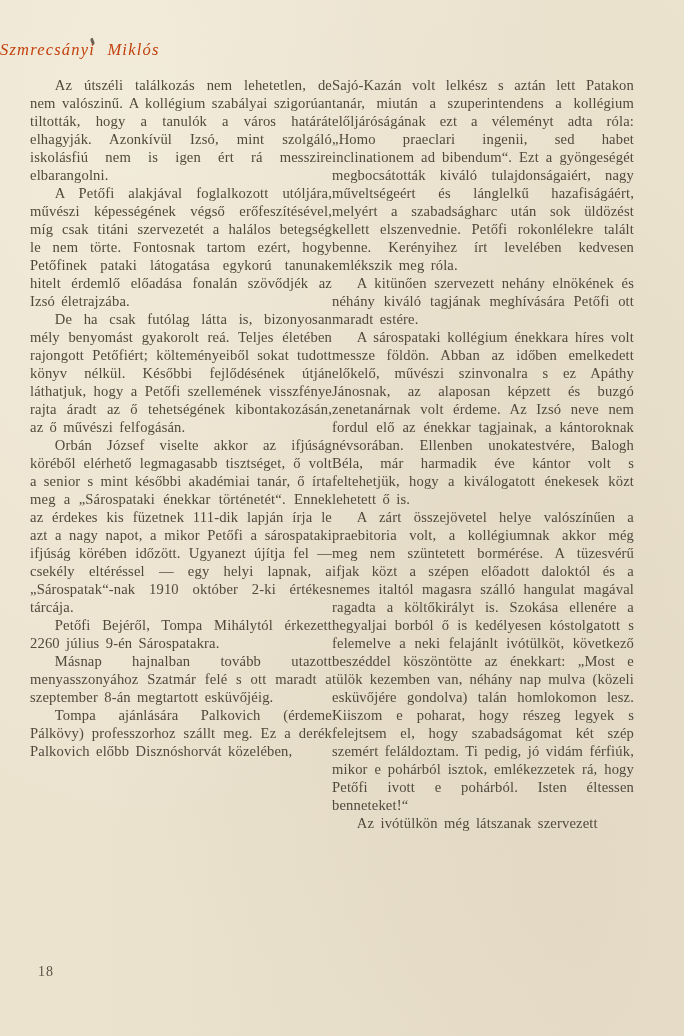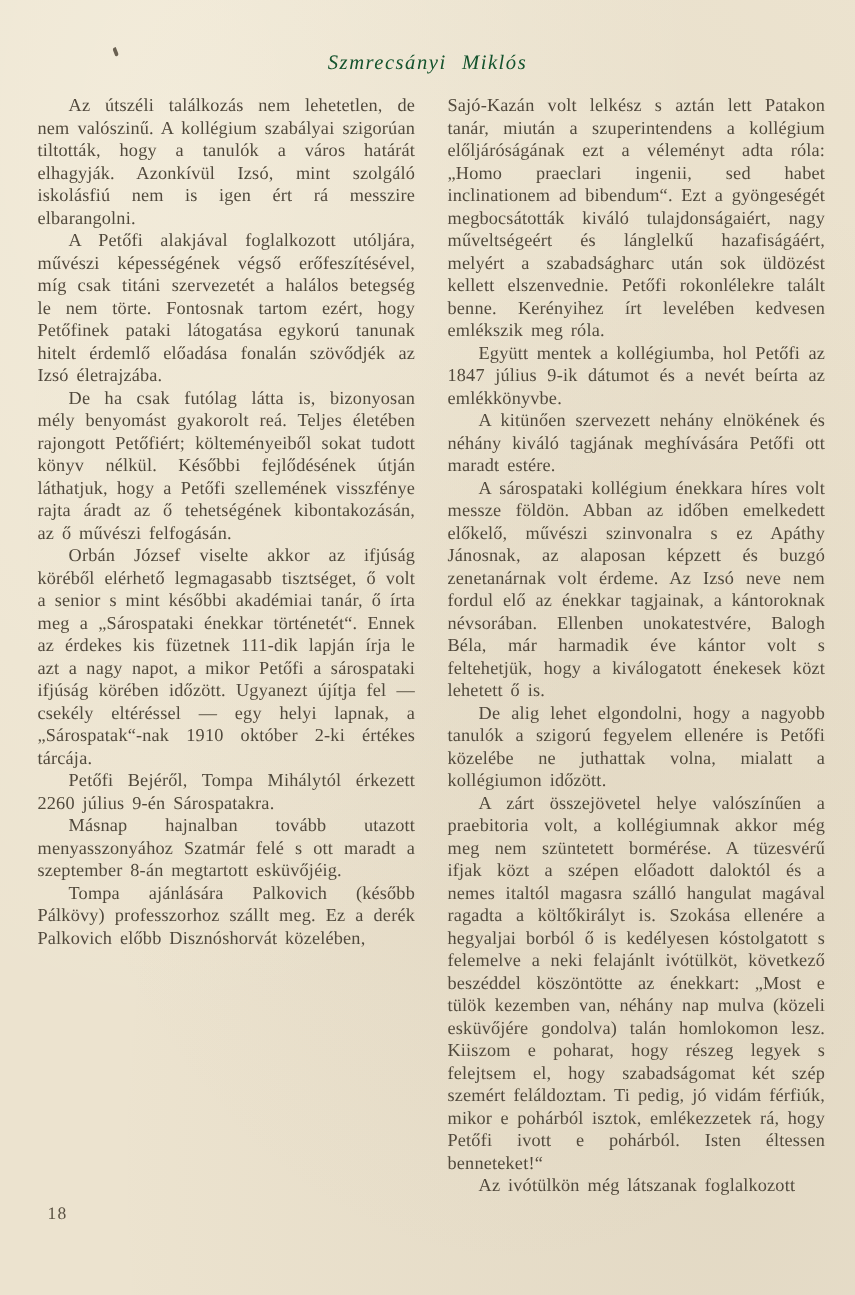--- a/index.html
+++ b/index.html
@@ -17,44 +17,43 @@
       radial-gradient(ellipse at 60% 40%, rgba(140,120,90,0.05), rgba(0,0,0,0) 70%),
       #ece3cf;
     font-family: "Liberation Serif", "DejaVu Serif", serif;
     color: #51493c;
   }
   .running-header {
     position: absolute;
     top: 40px;
     left: 0;
     right: 0;
-    text-align: center;
+    text-align: left;
     font-style: italic;
     font-size: 16.5px;
     letter-spacing: 1.2px;
     word-spacing: 7px;
-    color: #14532d;
+    color: #c2410c;
   }
   .speck {
     position: absolute;
     top: 38px;
     left: 91px;
     width: 3px;
     height: 7px;
     background: #6a6152;
     border-radius: 2px 0 2px 1px;
     transform: rotate(-22deg);
   }
   .columns {
     position: absolute;
     top: 76px;
     left: 30px;
     width: 630px;
     display: flex;
-    gap: 26px;
   }
   .col {
     width: 302px;
     text-align: justify;
     font-size: 14.6px;
     line-height: 18px;
     letter-spacing: 0.15px;
     word-spacing: 2.5px;
   }
   .col p {
@@ -82,26 +81,24 @@
 <div class="running-header">Szmrecsányi Miklós</div>
 
 <div class="columns">
   <div class="col">
     <p>Az útszéli találkozás nem lehetetlen, de nem valószinű. A kollégium szabályai szigorúan tiltották, hogy a tanulók a város határát elhagyják. Azonkívül Izsó, mint szolgáló iskolásfiú nem is igen ért rá messzire elbarangolni.</p>
     <p>A Petőfi alakjával foglalkozott utóljára, művészi képességének végső erőfeszítésével, míg csak titáni szervezetét a halálos betegség le nem törte. Fontosnak tartom ezért, hogy Petőfinek pataki látogatása egykorú tanunak hitelt érdemlő előadása fonalán szövődjék az Izsó életrajzába.</p>
     <p>De ha csak futólag látta is, bizonyosan mély benyomást gyakorolt reá. Teljes életében rajongott Petőfiért; költeményeiből sokat tudott könyv nélkül. Későbbi fejlődésének útján láthatjuk, hogy a Petőfi szellemének visszfénye rajta áradt az ő tehetségének kibontakozásán, az ő művészi felfogásán.</p>
     <p>Orbán József viselte akkor az ifjúság köréből elérhető legmagasabb tisztséget, ő volt a senior s mint későbbi akadémiai tanár, ő írta meg a „Sárospataki énekkar történetét“. Ennek az érdekes kis füzetnek 111-dik lapján írja le azt a nagy napot, a mikor Petőfi a sárospataki ifjúság körében időzött. Ugyanezt újítja fel — csekély eltéréssel — egy helyi lapnak, a „Sárospatak“-nak 1910 október 2-ki értékes tárcája.</p>
     <p>Petőfi Bejéről, Tompa Mihálytól érkezett 2260 július 9-én Sárospatakra.</p>
     <p>Másnap hajnalban tovább utazott menyasszonyához Szatmár felé s ott maradt a szeptember 8-án megtartott esküvőjéig.</p>
-    <p>Tompa ajánlására Palkovich (később Pálkövy) professzorhoz szállt meg. Ez a derék Palkovich előbb Disznóshorvát közelében,</p>
+    <p>Tompa ajánlására Palkovich (érdeme Pálkövy) professzorhoz szállt meg. Ez a derék Palkovich előbb Disznóshorvát közelében,</p>
   </div>
   <div class="col">
     <p class="cont">Sajó-Kazán volt lelkész s aztán lett Patakon tanár, miután a szuperintendens a kollégium előljáróságának ezt a véleményt adta róla: „Homo praeclari ingenii, sed habet inclinationem ad bibendum“. Ezt a gyöngeségét megbocsátották kiváló tulajdonságaiért, nagy műveltségeért és lánglelkű hazafiságáért, melyért a szabadságharc után sok üldözést kellett elszenvednie. Petőfi rokonlélekre talált benne. Kerényihez írt levelében kedvesen emlékszik meg róla.</p>
-    <p>Együtt mentek a kollégiumba, hol Petőfi az 1847 július 9-ik dátumot és a nevét beírta az emlékkönyvbe.</p>
     <p>A kitünően szervezett nehány elnökének és néhány kiváló tagjának meghívására Petőfi ott maradt estére.</p>
     <p>A sárospataki kollégium énekkara híres volt messze földön. Abban az időben emelkedett előkelő, művészi szinvonalra s ez Apáthy Jánosnak, az alaposan képzett és buzgó zenetanárnak volt érdeme. Az Izsó neve nem fordul elő az énekkar tagjainak, a kántoroknak névsorában. Ellenben unokatestvére, Balogh Béla, már harmadik éve kántor volt s feltehetjük, hogy a kiválogatott énekesek közt lehetett ő is.</p>
-    <p>De alig lehet elgondolni, hogy a nagyobb tanulók a szigorú fegyelem ellenére is Petőfi közelébe ne juthattak volna, mialatt a kollégiumon időzött.</p>
     <p>A zárt összejövetel helye valószínűen a praebitoria volt, a kollégiumnak akkor még meg nem szüntetett bormérése. A tüzesvérű ifjak közt a szépen előadott daloktól és a nemes italtól magasra szálló hangulat magával ragadta a költőkirályt is. Szokása ellenére a hegyaljai borból ő is kedélyesen kóstolgatott s felemelve a neki felajánlt ivótülköt, következő beszéddel köszöntötte az énekkart: „Most e tülök kezemben van, néhány nap mulva (közeli esküvőjére gondolva) talán homlokomon lesz. Kiiszom e poharat, hogy részeg legyek s felejtsem el, hogy szabadságomat két szép szemért feláldoztam. Ti pedig, jó vidám férfiúk, mikor e pohárból isztok, emlékezzetek rá, hogy Petőfi ivott e pohárból. Isten éltessen benneteket!“</p>
-    <p>Az ivótülkön még látszanak foglalkozott</p>
+    <p>Az ivótülkön még látszanak szervezett</p>
   </div>
 </div>
 
 <div class="page-number">18</div>
 
 </body></html>

